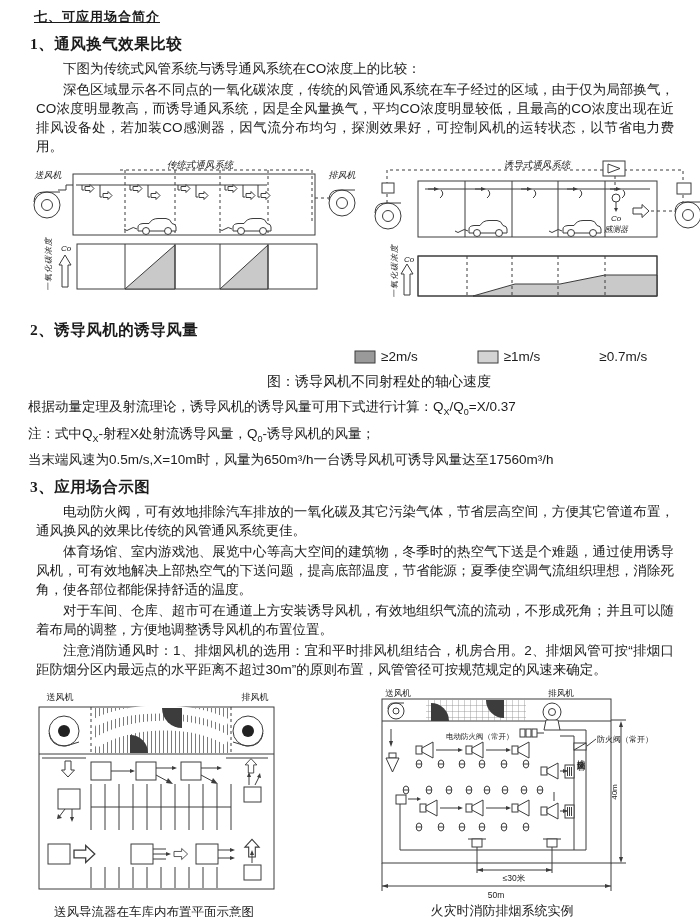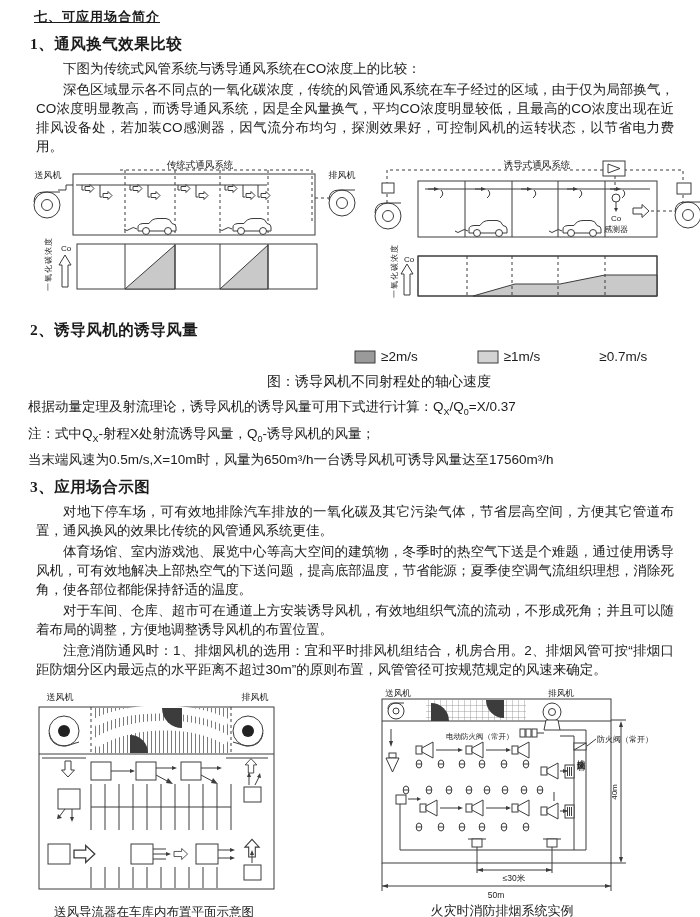--- a/index.html
+++ b/index.html
@@ -4,21 +4,21 @@
 <style>
   html,body{margin:0;padding:0;background:#fff;}
   .doc{width:700px;min-height:917px;background:#fff;color:#1b1b1b;
        font-family:"Liberation Sans","DejaVu Sans",sans-serif;
        padding:6px 26px 10px 28px;box-sizing:border-box;}
   h1{font-size:13px;font-weight:700;margin:2px 0 7px 6px;letter-spacing:1px;text-decoration:underline;}
   h2{font-size:15.5px;font-weight:700;margin:8px 0 4px 2px;letter-spacing:.5px;font-family:Liberation Serif, serif;}
   p{font-size:13.5px;line-height:19px;margin:0 0 2px;text-align:justify;}
   .ind{text-indent:2em;margin-left:8px;}
   sub{font-size:9px;}
-  .figwrap{margin:2px 0 0 -8px;}
+  .figwrap{margin:2px 0 0 -8px;font-style:italic;}
   .jetwrap{margin:4px 0 0 66px;}
   .legend{display:flex;align-items:center;gap:15px;margin:8px 0 2px 282px;
           font-size:13.5px;}
   .legend .item{display:flex;align-items:center;gap:5px;margin-left:44px;}
   .cap{ text-align:center;padding-left:56px;font-size:14px;margin:9px 0 6px;}
   .figrow{display:flex;justify-content:space-between;padding-left:6px;margin-top:8px;}
   .figcell{position:relative;}
   .vlab{position:absolute;writing-mode:vertical-rl;font-size:8.5px;color:#222;
         letter-spacing:1px;line-height:1;}
   
@@ -205,21 +205,21 @@
       </span>
   </div>
 
   <div class="cap">图：诱导风机不同射程处的轴心速度</div>
 
   <p><span>根据动量定理及射流理论，诱导风机的诱导风量可用下式进行计算：</span><span>Q</span><sub>X</sub><span>/Q</span><sub>0</sub><span>=X/0.37</span></p>
   <p><span>注：式中Q</span><sub>X</sub><span>-射程X处射流诱导风量，Q</span><sub>0</sub><span>-诱导风机的风量；</span></p>
   <p>当末端风速为0.5m/s,X=10m时，风量为650m³/h一台诱导风机可诱导风量达至17560m³/h</p>
 
   <h2>3、应用场合示图</h2>
-  <p class="ind">对地下停车场，可有效地排除汽车排放的一氧化碳及其它污染气体，节省层高空间，方便其它管道布置，通风换风的效果比传统的风管通风系统更佳。</p>
+  <p class="ind">电动防火阀，可有效地排除汽车排放的一氧化碳及其它污染气体，节省层高空间，方便其它管道布置，通风换风的效果比传统的风管通风系统更佳。</p>
   <p class="ind">体育场馆、室内游戏池、展览中心等高大空间的建筑物，冬季时的热空气下送是个难题，通过使用诱导风机，可有效地解决上部热空气的下送问题，提高底部温度，节省能源；夏季使空调气流组织理想，消除死角，使各部位都能保持舒适的温度。</p>
   <p class="ind">对于车间、仓库、超市可在通道上方安装诱导风机，有效地组织气流的流动，不形成死角；并且可以随着布局的调整，方便地调整诱导风机的布置位置。</p>
   <p class="ind">注意消防通风时：1、排烟风机的选用：宜和平时排风机组结合，机房合用。2、排烟风管可按“排烟口距防烟分区内最远点的水平距离不超过30m”的原则布置，风管管径可按规范规定的风速来确定。</p>
 
   <div class="figrow">
 
     <div class="figcell">
       <svg width="260" height="235" viewBox="0 0 260 235">
         <text x="26" y="13" font-size="9" text-anchor="middle">送风机</text>
         <text x="221" y="13" font-size="9" text-anchor="middle">排风机</text>

